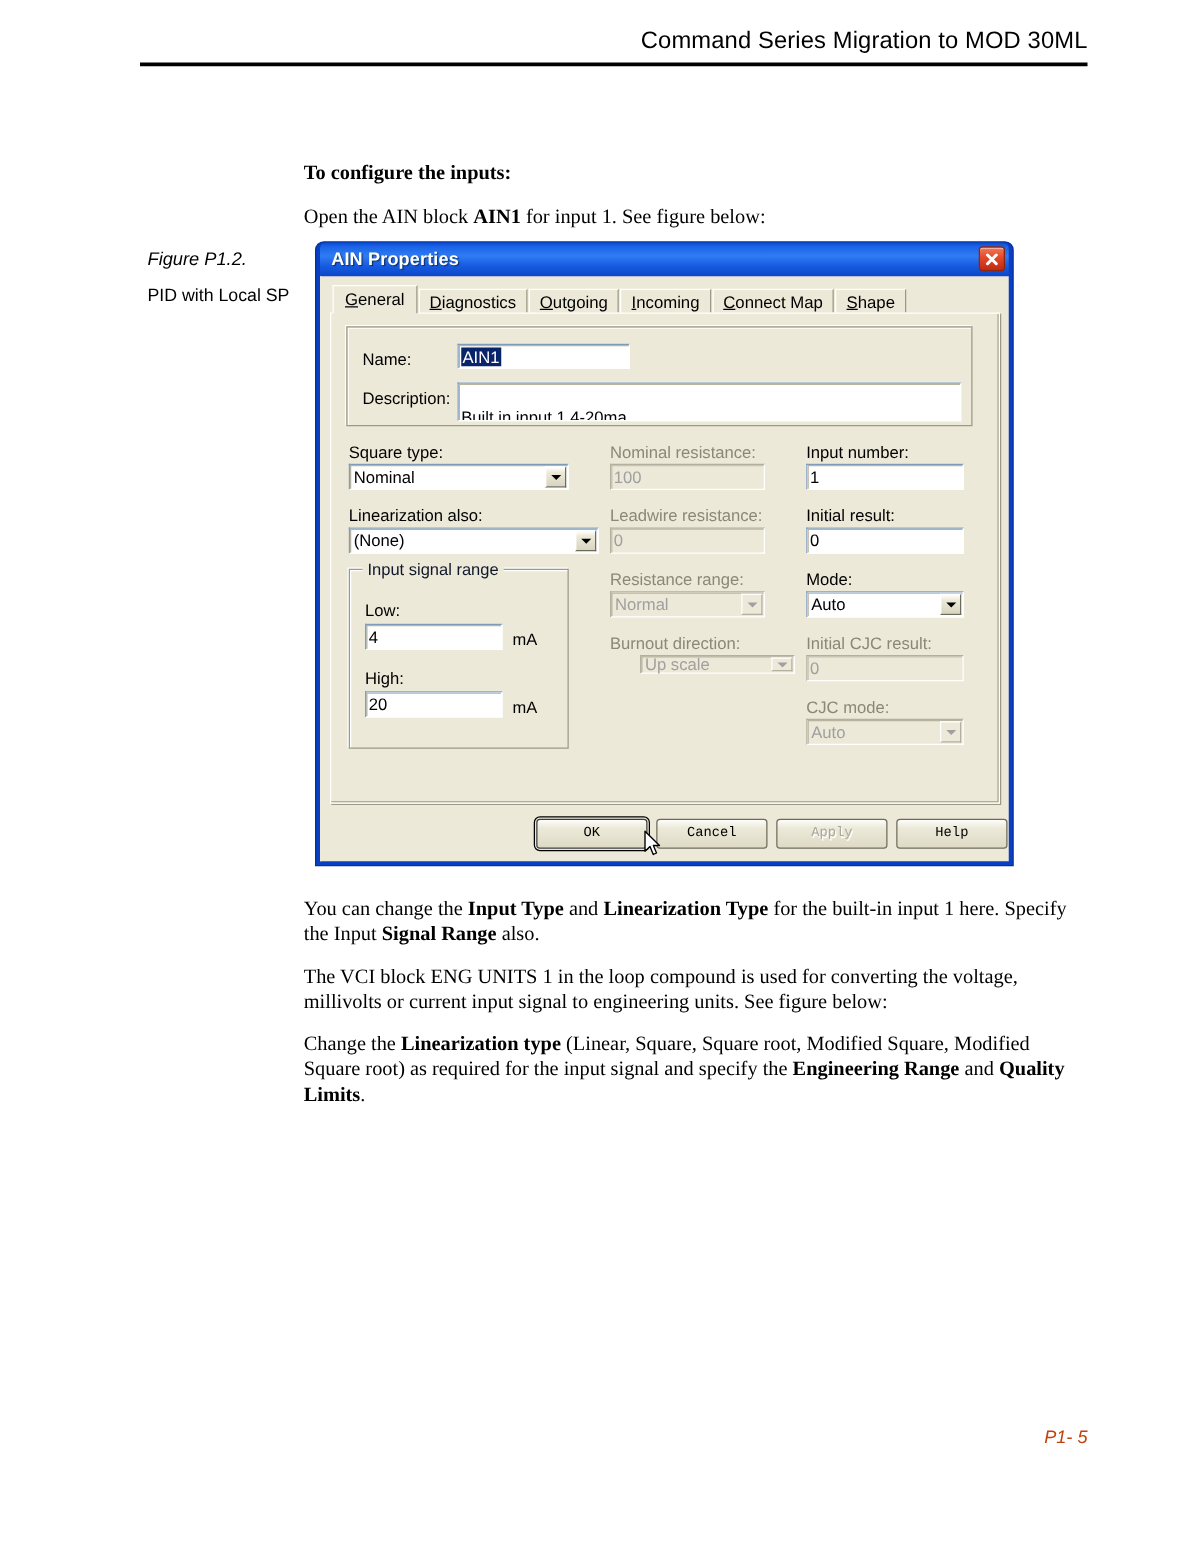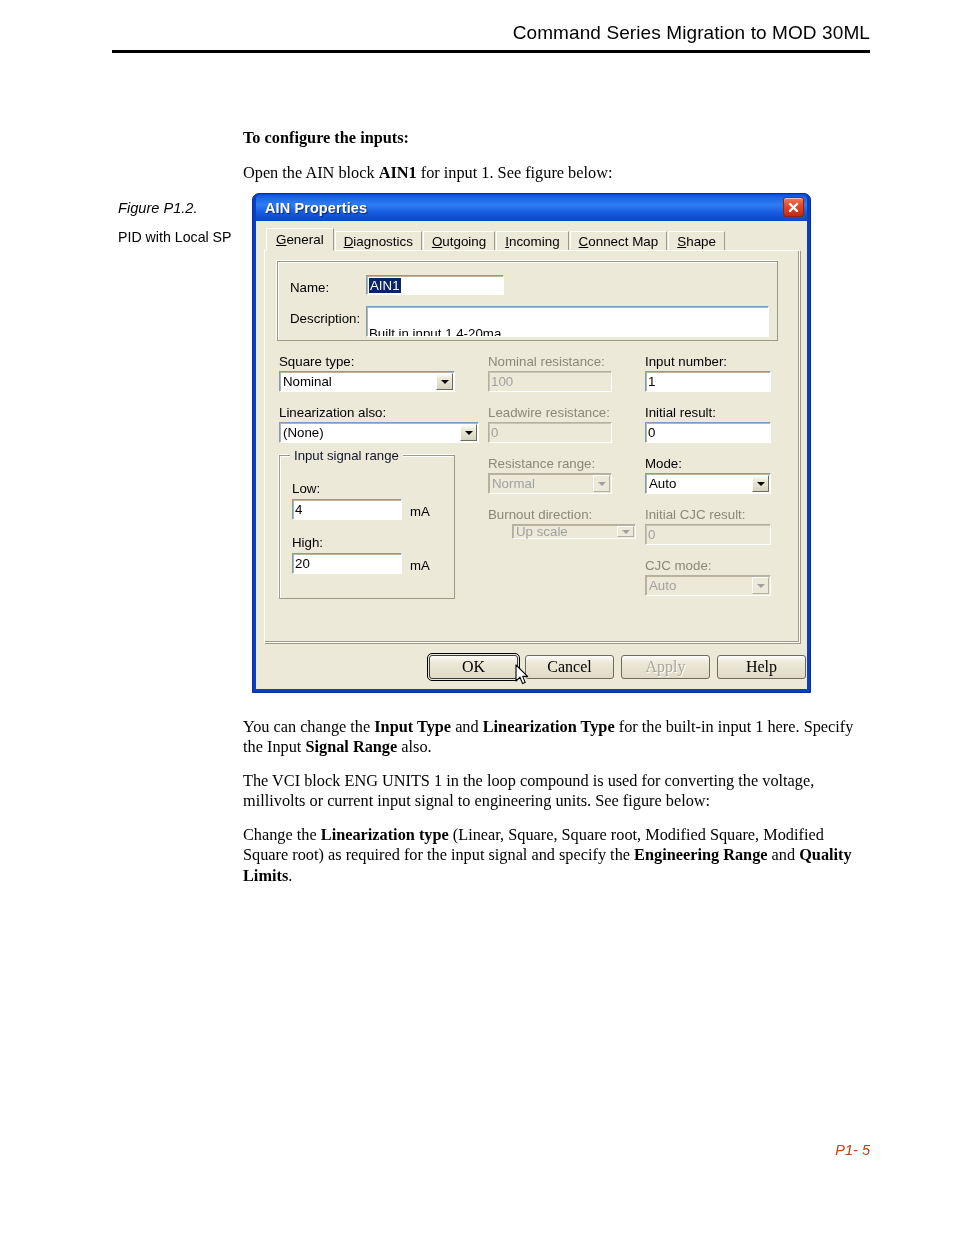--- a/index.html
+++ b/index.html
@@ -266,24 +266,24 @@
   }
 
   
   .btnrow { position: absolute; left: 0; right: 0; bottom: 8px; height: 26px; }
   .xp-btn {
     position: absolute;
     height: 24px;
     background: linear-gradient(to bottom, #fdfdfb 0%, #ECE9D8 30%, #dedac6 100%);
     border: 1px solid #6d6b5a;
     border-radius: 3px;
-    font-size: 16px;
+    font-size: 11px;
     color: #000;
     display: flex; align-items: center; justify-content: center;
-    font-family: Liberation Serif, serif;
+    font-family: Liberation Mono, monospace;
     cursor: pointer;
   }
   .xp-btn.default {
     outline: 1px solid #000;
     outline-offset: 1px;
     border-color: #3c3c3c;
   }
   .xp-btn.disabled { color: #A9A69A; text-shadow: 1px 1px 0 #ffffff; cursor: default; }
 
   

